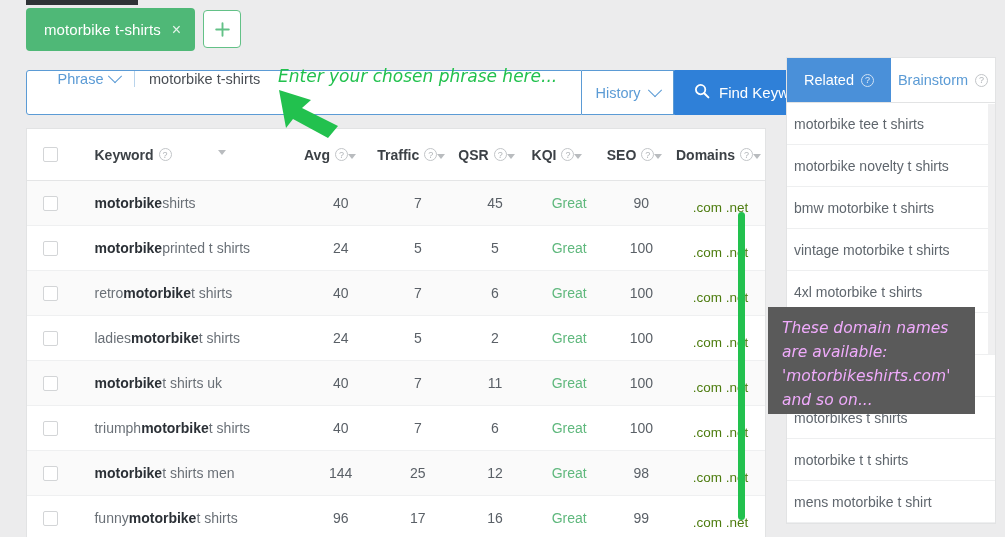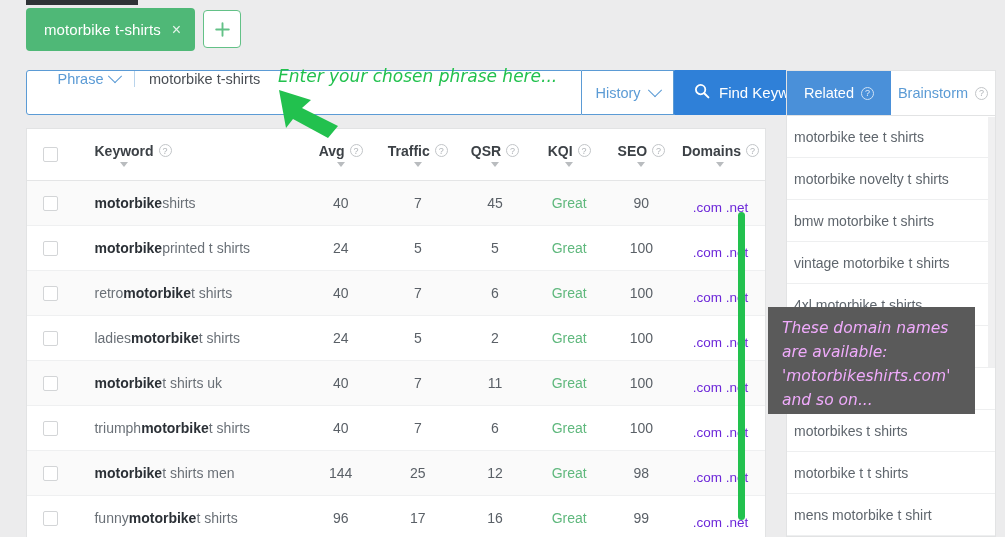--- a/index.html
+++ b/index.html
@@ -170,21 +170,20 @@
   .thead {
     height: 52px;
     display: flex;
     align-items: center;
     border-bottom: 1px solid #e4e5e6;
     box-sizing: border-box;
     position: relative;
   }
   .th {
     display: flex;
-    flex-direction: column;
     align-items: center;
     font-size: 14px;
     font-weight: bold;
     color: #3c4146;
     cursor: pointer;
     position: relative;
   }
   .th-inner {
     display: flex;
     align-items: center;
@@ -245,27 +244,27 @@
   .cell { display: flex; align-items: center; justify-content: center; }
   .cell-kw {
     justify-content: flex-start;
     padding-left: 20px;
     box-sizing: border-box;
     color: #6a7077;
     white-space: nowrap;
   }
   .cell-kw b { color: #2b3036; font-weight: bold; }
   .kqi-great { color: #5fb87d; }
-  .dom-green { color: #6d28d9; font-size: 13.5px; margin-top: 9px; }
+  .dom-green { color: #4d7c0f; font-size: 13.5px; margin-top: 9px; }
 
   
   .sidebar {
     position: absolute;
     left: 786px;
-    top: 70px;
+    top: 57px;
     width: 210px;
     height: 467px;
     background: #ffffff;
     border: 1px solid #e2e3e4;
     box-sizing: border-box;
     overflow: hidden;
   }
   .side-tabs {
     height: 45px;
     display: flex;

